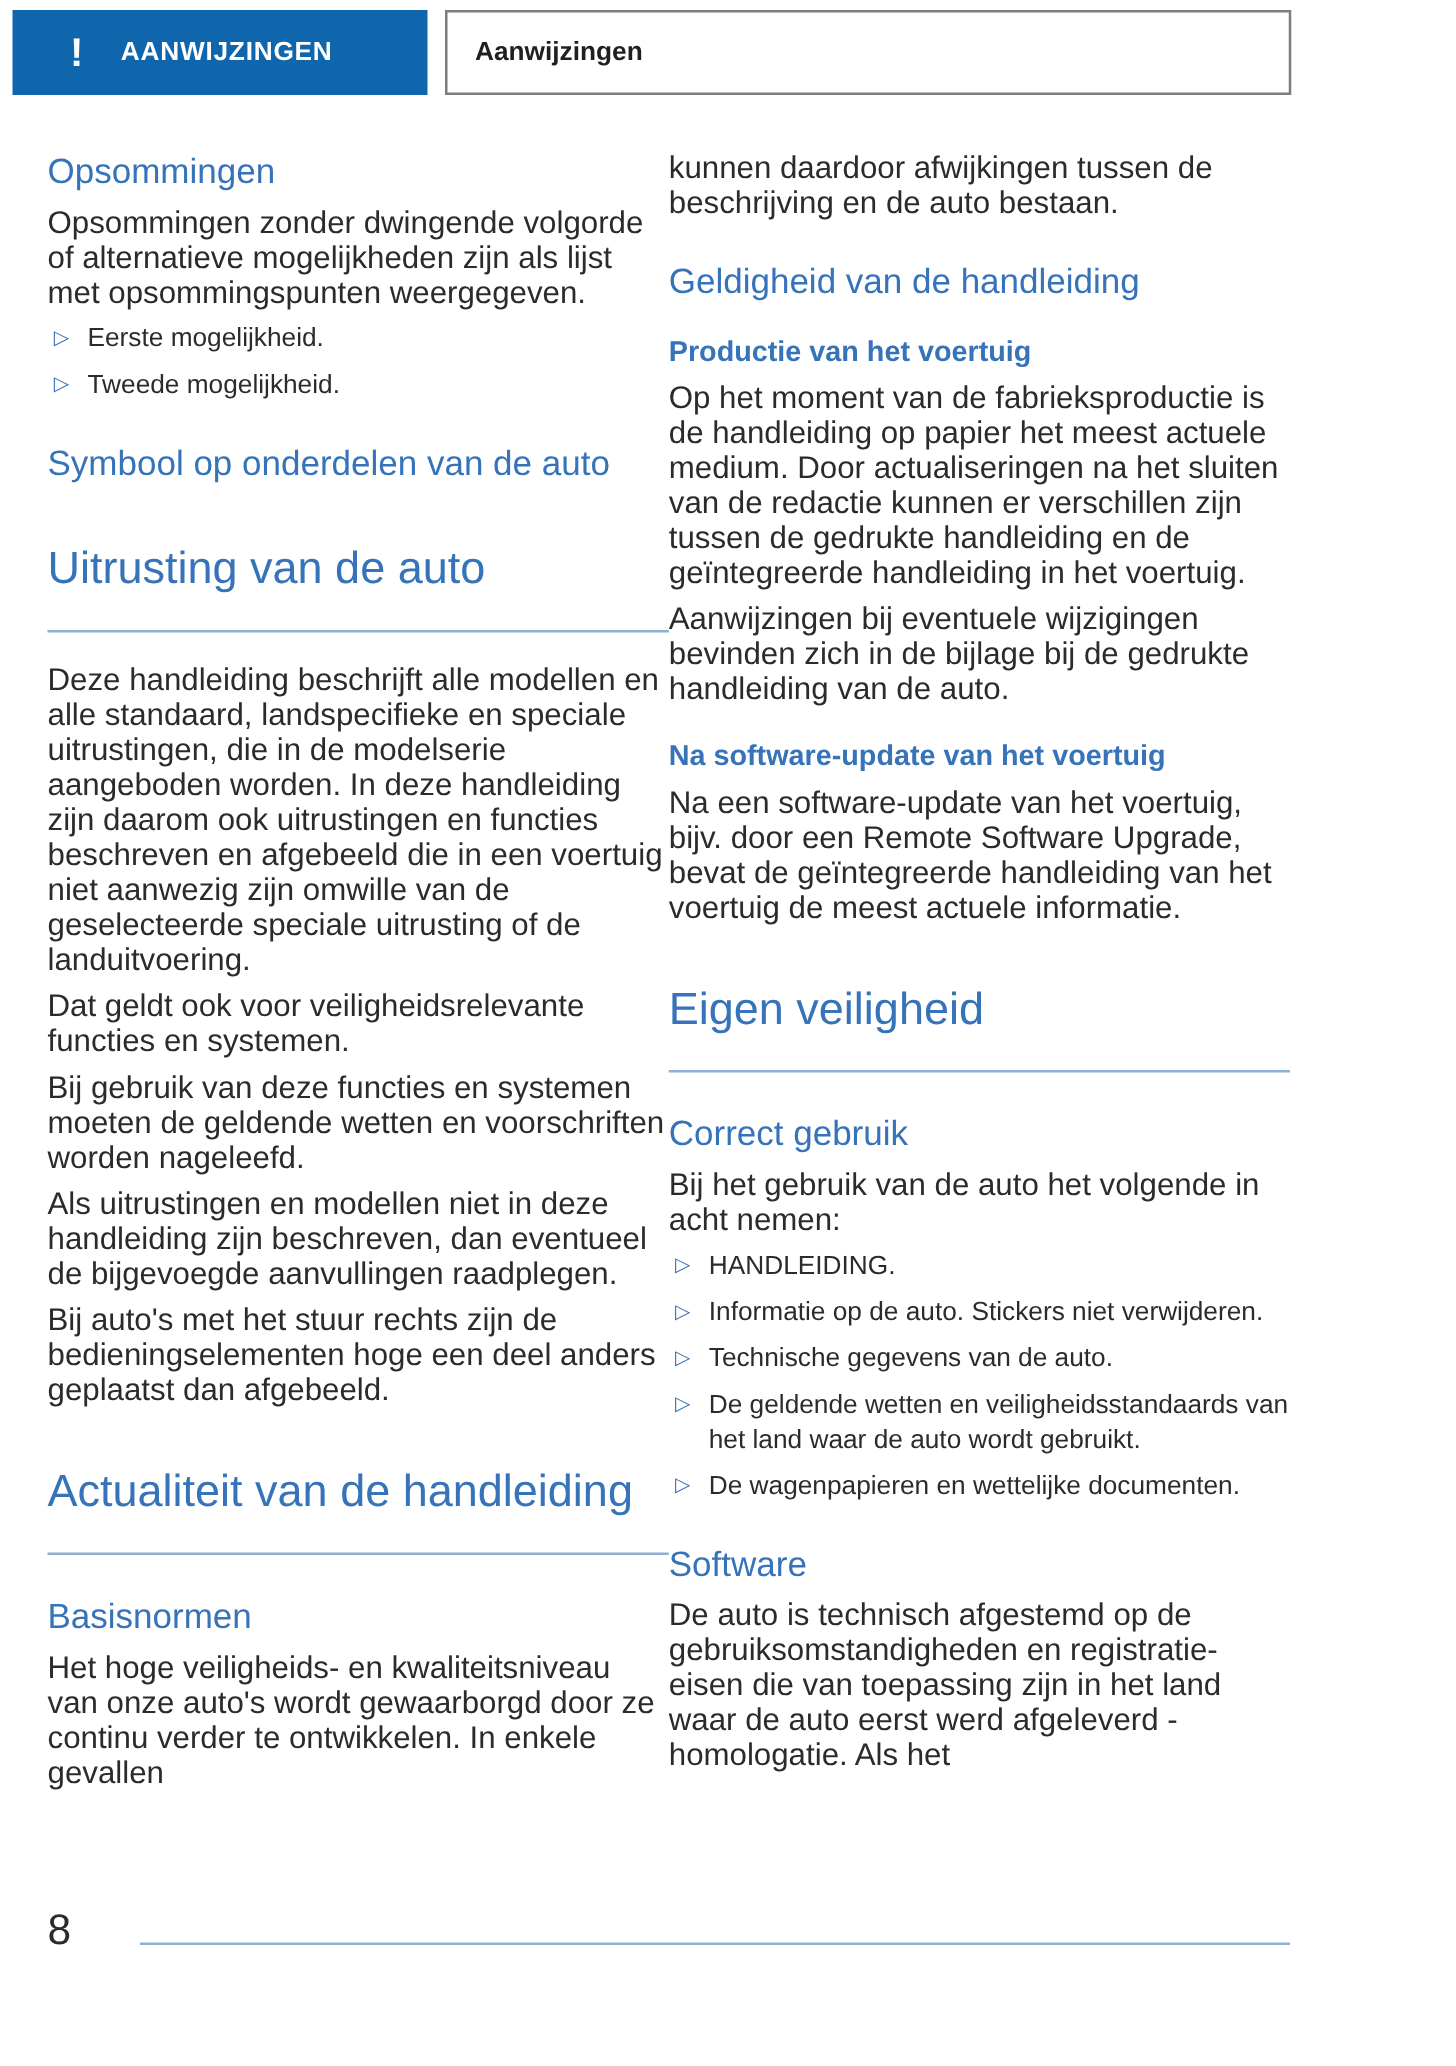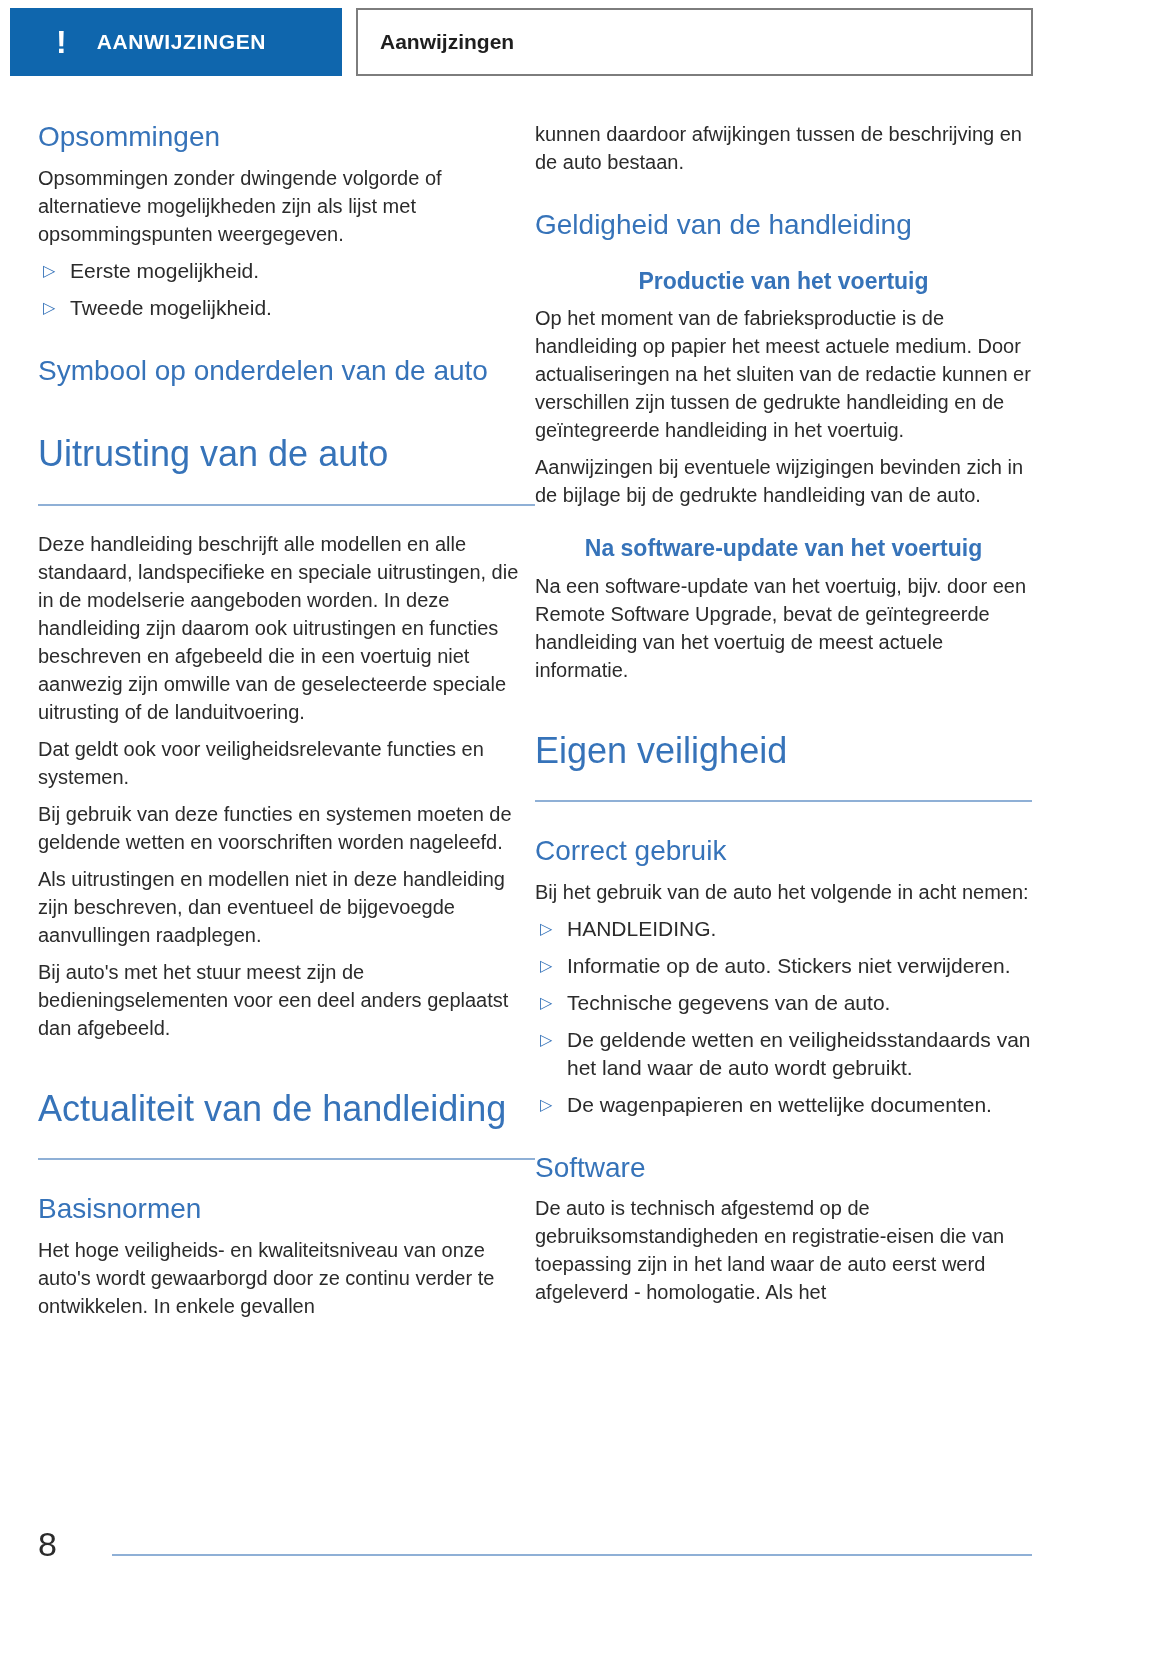--- a/index.html
+++ b/index.html
@@ -61,21 +61,21 @@
     margin-top: 44px;
   }
   .col {
     flex: 1;
     min-width: 0;
     hyphens: auto;
   }
   .col > :first-child { margin-top: 0; }
 
   p {
-    font-size: 20px;
+    font-size: 25px;
     line-height: 28px;
     margin: 0 0 9px 0;
   }
   h2 {
     color: #3673b9;
     font-size: 36px;
     font-weight: 400;
     line-height: 1.18;
     margin: 46px 0 24px 0;
     padding-bottom: 28px;
@@ -87,21 +87,20 @@
     font-weight: 400;
     line-height: 1.2;
     margin: 32px 0 10px 0;
   }
   h4 {
     color: #3673b9;
     font-size: 23px;
     font-weight: 700;
     line-height: 1.2;
     margin: 26px 0 9px 0;
-    text-align: center;
   }
 
   ul.triangle-list {
     list-style: none;
     margin: 2px 0 14px 0;
     padding: 0;
   }
   ul.triangle-list li {
     display: flex;
     align-items: flex-start;
@@ -179,21 +178,21 @@
         </li>
       </ul>
 
       <h3>Symbool op onderdelen van de auto</h3>
 
       <h2>Uitrusting van de auto</h2>
       <p>Deze handleiding beschrijft alle modellen en alle standaard, landspecifieke en speciale uitrustingen, die in de modelserie aangeboden worden. In deze handleiding zijn daarom ook uitrustingen en functies beschreven en afgebeeld die in een voertuig niet aanwezig zijn omwille van de geselecteerde speciale uitrusting of de landuitvoering.</p>
       <p>Dat geldt ook voor veiligheidsrelevante functies en systemen.</p>
       <p>Bij gebruik van deze functies en systemen moeten de geldende wetten en voorschriften worden nageleefd.</p>
       <p>Als uitrustingen en modellen niet in deze handleiding zijn beschreven, dan eventueel de bijgevoegde aanvullingen raadplegen.</p>
-      <p>Bij auto's met het stuur meest zijn de bedieningselementen voor een deel anders geplaatst dan afgebeeld.</p>
+      <p>Bij auto's met het stuur rechts zijn de bedieningselementen hoge een deel anders geplaatst dan afgebeeld.</p>
 
       <h2>Actualiteit van de handleiding</h2>
       <h3>Basisnormen</h3>
       <p>Het hoge veiligheids- en kwaliteitsniveau van onze auto's wordt gewaarborgd door ze continu verder te ontwikkelen. In enkele gevallen</p>
 
     </section>
 
     <section class="col">
 
       <p>kunnen daardoor afwijkingen tussen de beschrijving en de auto bestaan.</p>

